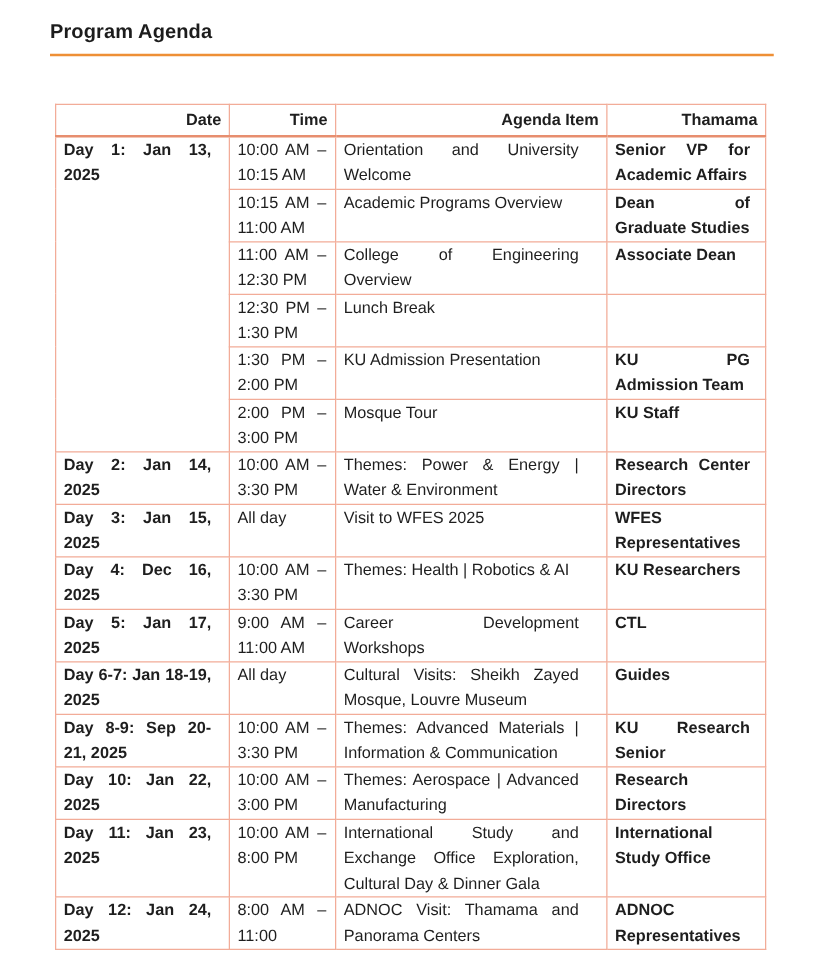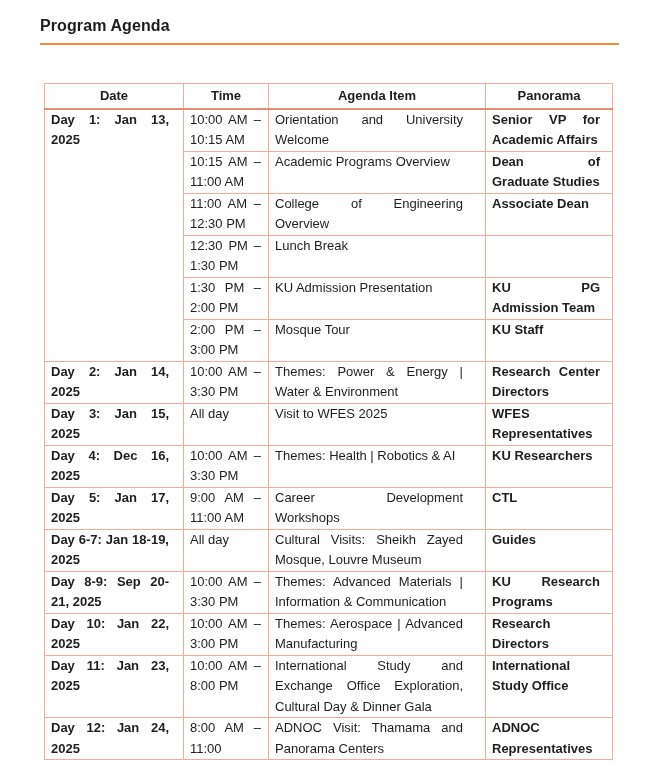--- a/index.html
+++ b/index.html
@@ -32,21 +32,21 @@
   col.c-date{width:139px;}
   col.c-time{width:85px;}
   col.c-item{width:217px;}
   col.c-speaker{width:127px;}
   th,td{
     border:1px solid var(--table-border);
     vertical-align:top;
     text-align:justify;
   }
   th{
-    text-align:center;font-weight:bold;
+    text-align:right;font-weight:bold;
     padding:2px 6px 1px 6px;
     border-bottom:2px solid var(--header-border);
     font-size:13px;
   }
   td{padding:0 6px;}
   td.date{font-weight:bold;padding:0 14px 0 6px;}
   td.time{padding:0 7px 0 6px;}
   td.item{padding:0 22px 0 6px;}
   td.speaker{padding:0 12px 0 6px;font-weight:bold;}
 </style>
@@ -62,21 +62,21 @@
       <col class="c-date">
         <col class="c-time">
         <col class="c-item">
         <col class="c-speaker">
     </colgroup>
     <thead>
       <tr>
         <th>Date</th>
         <th>Time</th>
         <th>Agenda Item</th>
-        <th>Panorama</th>
+        <th>Thamama</th>
       </tr>
     </thead>
     <tbody>
         <tr>
           <td class="date" rowspan="6">Day 1: Jan 13, 2025</td>
           <td class="time">10:00 AM – 10:15 AM</td>
           <td class="item">Orientation and University Welcome</td>
           <td class="speaker">Senior VP for Academic Affairs</td>
         </tr>
         <tr>
@@ -131,21 +131,21 @@
         <tr>
           <td class="date" rowspan="1">Day 6-7: Jan 18-19, 2025</td>
           <td class="time">All day</td>
           <td class="item">Cultural Visits: Sheikh Zayed Mosque, Louvre Museum</td>
           <td class="speaker">Guides</td>
         </tr>
         <tr>
           <td class="date" rowspan="1">Day 8-9: Sep 20-21, 2025</td>
           <td class="time">10:00 AM – 3:30 PM</td>
           <td class="item">Themes: Advanced Materials | Information &amp; Communication</td>
-          <td class="speaker">KU Research Programs</td>
+          <td class="speaker">KU Research Senior</td>
         </tr>
         <tr>
           <td class="date" rowspan="1">Day 10: Jan 22, 2025</td>
           <td class="time">10:00 AM – 3:00 PM</td>
           <td class="item">Themes: Aerospace | Advanced Manufacturing</td>
           <td class="speaker">Research Directors</td>
         </tr>
         <tr>
           <td class="date" rowspan="1">Day 11: Jan 23, 2025</td>
           <td class="time">10:00 AM – 8:00 PM</td>

